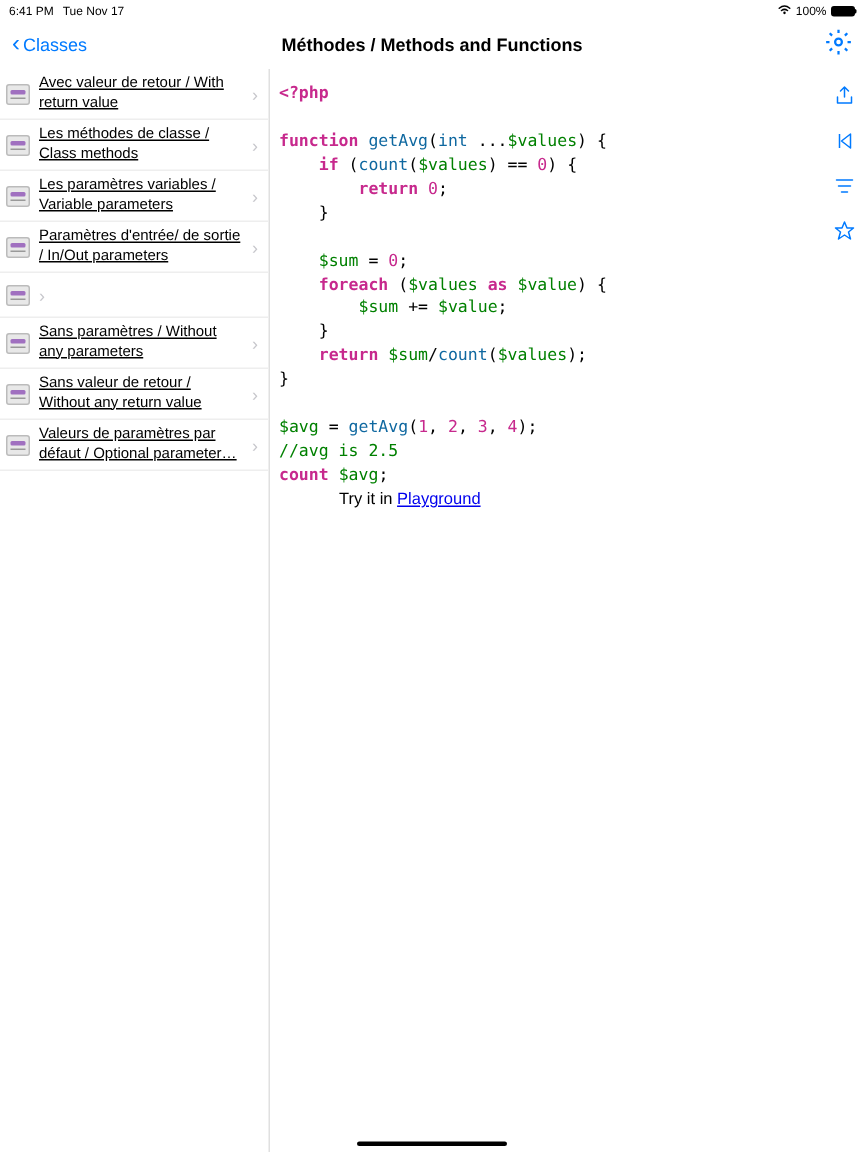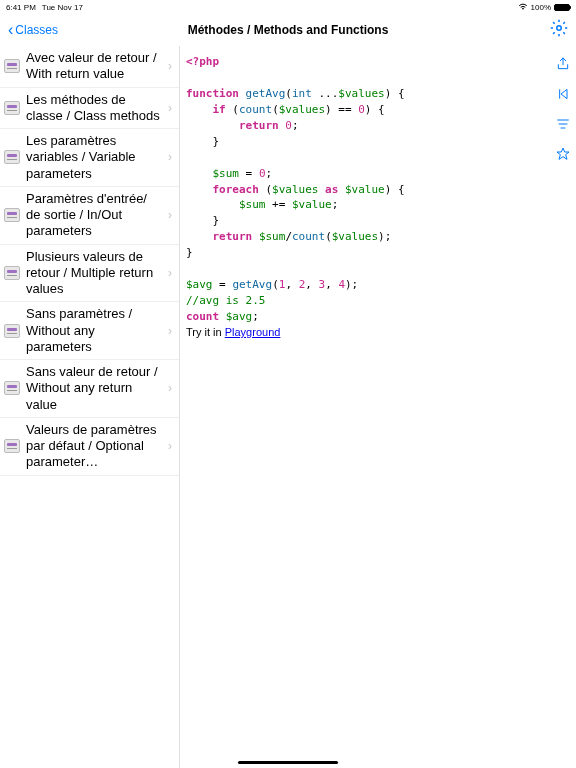--- a/index.html
+++ b/index.html
@@ -97,24 +97,25 @@
       border-radius: 1px;
     }
     .item-icon::after {
       content: '';
       position: absolute;
       top: 8px; left: 2px; right: 2px; bottom: 2px;
       background: linear-gradient(#999 0, #999 1px, transparent 1px, transparent 2px);
       background-size: 100% 2px;
     }
     .item-label {
-      font-size: 13px;
+      font-size: 10px;
       line-height: 1.25;
       flex: 1;
       color: #000;
+      text-decoration: underline;
     }
     .chevron-r {
       color: #c7c7cc;
       font-size: 12px;
       flex-shrink: 0;
       margin-right: 3px;
     }
 
     .content {
       flex: 1;
@@ -217,21 +218,20 @@
         <div class="item-label">Les paramètres variables / Variable parameters</div>
         <div class="chevron-r">›</div>
       </div>
       <div class="list-item">
         <div class="item-icon"></div>
         <div class="item-label">Paramètres d'entrée/ de sortie / In/Out parameters</div>
         <div class="chevron-r">›</div>
       </div>
       <div class="list-item">
         <div class="item-icon"></div>
-        <div class="item-label">Plusieurs valeurs de retour / Multiple return values</div>
         <div class="chevron-r">›</div>
       </div>
       <div class="list-item">
         <div class="item-icon"></div>
         <div class="item-label">Sans paramètres / Without any parameters</div>
         <div class="chevron-r">›</div>
       </div>
       <div class="list-item">
         <div class="item-icon"></div>
         <div class="item-label">Sans valeur de retour / Without any return value</div>
@@ -255,21 +255,21 @@
     <span class="var">$sum</span> = <span class="num">0</span>;
     <span class="kw">foreach</span> (<span class="var">$values</span> <span class="kw">as</span> <span class="var">$value</span>) {
         <span class="var">$sum</span> += <span class="var">$value</span>;
     }
     <span class="kw">return</span> <span class="var">$sum</span>/<span class="fn">count</span>(<span class="var">$values</span>);
 }
 
 <span class="var">$avg</span> = <span class="fn">getAvg</span>(<span class="num">1</span>, <span class="num">2</span>, <span class="num">3</span>, <span class="num">4</span>);
 <span class="comment">//avg is 2.5</span>
 <span class="kw">count</span> <span class="var">$avg</span>;
-<span style="font-family:-apple-system,sans-serif;"><span class="try-it">Try it in </span><span class="link">Playground</span></span></div>
+<span style="font-family:-apple-system,sans-serif;margin-left:40px;"><span class="try-it">Try it in </span><span class="link">Playground</span></span></div>
 
     <div class="right-rail">
       <div class="rail-icon">
         <svg viewBox="0 0 24 24">
             <path d="M12 3v10M8 7l4-4 4 4M5 13v6h14v-6" stroke-linecap="round" stroke-linejoin="round"></path>
           </svg>
       </div>
       <div class="rail-icon">
         <svg viewBox="0 0 24 24">
             <path d="M7 5v14M18 5l-9 7 9 7z" stroke-linejoin="round"></path>

